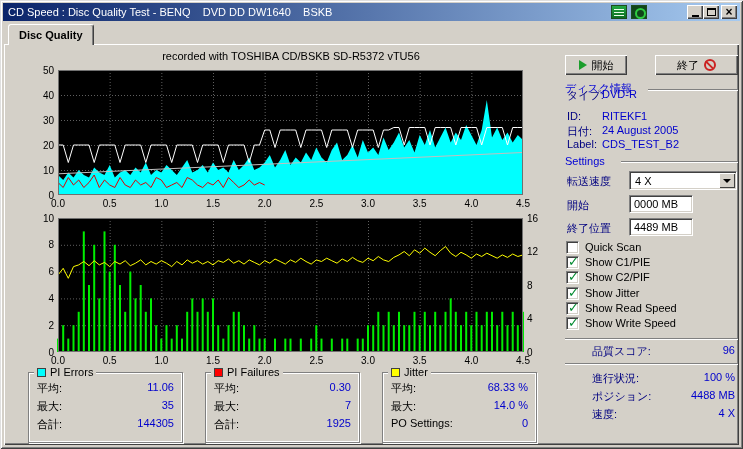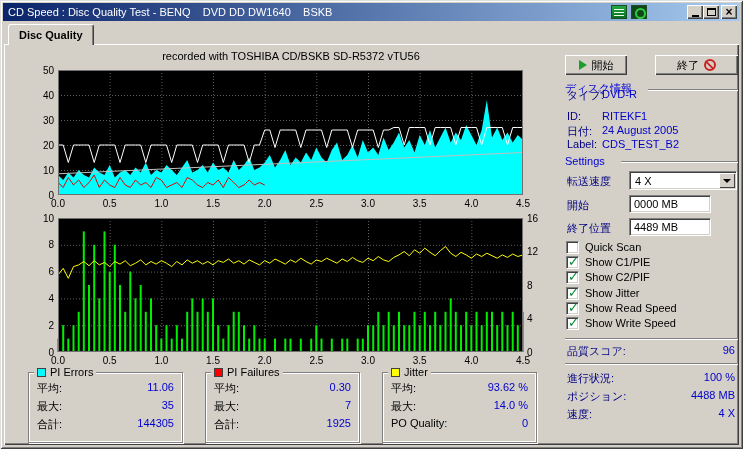--- a/index.html
+++ b/index.html
@@ -46,30 +46,30 @@
   .info-row{position:absolute;left:567px;width:170px;height:13px;}
   .info-row .lbl{color:#000080;}
   .info-row .val{position:absolute;left:35px;color:#0000cc;}
   .set-lbl{position:absolute;left:567px;color:#000080;}
   .combo{position:absolute;left:629px;top:171px;width:108px;height:19px;background:#fff;
     border:1px solid;border-color:#808080 #fff #fff #808080;box-shadow:inset 1px 1px 0 #404040, inset -1px -1px 0 #d4d0c8;}
   .combo-val{position:absolute;left:5px;top:3px;}
   .combo-btn{position:absolute;right:1px;top:1px;bottom:1px;width:16px;background:#d4d0c8;
     box-shadow:inset 1px 1px 0 #fff, inset -1px -1px 0 #404040;display:flex;align-items:center;justify-content:center;}
   .arrow-down{width:0;height:0;border-top:4px solid #000;border-left:4px solid transparent;border-right:4px solid transparent;}
-  .field{position:absolute;width:82px;height:18px;background:#fff;color:#000;font-family:inherit;font-size:11px;padding:0 4px;
+  .field{position:absolute;width:64px;height:18px;background:#fff;color:#000;font-family:inherit;font-size:11px;padding:0 4px;
     border:1px solid;border-color:#808080 #fff #fff #808080;box-shadow:inset 1px 1px 0 #404040, inset -1px -1px 0 #d4d0c8;}
   .check-row{position:absolute;left:566px;height:14px;display:flex;align-items:center;gap:6px;}
   .checkbox{position:relative;width:13px;height:13px;background:#fff;
     border:1px solid;border-color:#808080 #fff #fff #808080;box-shadow:inset 1px 1px 0 #404040, inset -1px -1px 0 #d4d0c8;}
   .checkbox .mark{display:none;position:absolute;left:1px;top:-3px;color:var(--c-check,#008a2e);font-size:13px;font-weight:bold;}
   .checkbox.checked .mark{display:block;}
   .divider{position:absolute;left:565px;width:173px;height:2px;border-top:1px solid #808080;border-bottom:1px solid #fff;}
   .kv-row{position:absolute;left:567px;width:168px;height:13px;}
-  .kv-row .lbl{color:#000080;}
+  .kv-row .lbl{color:#000080;margin-left:25px;}
   .kv-row .val{position:absolute;right:0;color:#0000cc;}
   
   .statbox{position:absolute;top:372px;width:155px;height:71px;border:1px solid #808080;
     box-shadow:inset 1px 1px 0 #fff, inset -1px -1px 0 #fff, 1px 1px 0 #fff;}
   .statbox .legend{position:absolute;top:-7px;left:5px;background:#d4d0c8;padding:0 3px;display:flex;align-items:center;gap:4px;}
   .swatch{width:9px;height:9px;border:1px solid #404040;}
   .srow{position:absolute;left:8px;right:8px;height:14px;}
   .srow .sval{position:absolute;right:0;color:#0000cc;text-align:right;}
 </style>
 </head>
@@ -376,18 +376,18 @@
     <div class="srow" style="top:8px"><span>平均:</span><span class="sval">0.30</span></div>
     <div class="srow" style="top:26px"><span>最大:</span><span class="sval">7</span></div>
     <div class="srow" style="top:44px"><span>合計:</span><span class="sval">1925</span></div>
   </div>
 
   <div class="statbox" style="left:382px">
     <div class="legend">
       <span class="swatch" style="background: rgb(255, 255, 0);"></span>
       <span>Jitter</span>
     </div>
-    <div class="srow" style="top:8px"><span>平均:</span><span class="sval">93.62 %</span></div>
+    <div class="srow" style="top:8px"><span>平均:</span><span class="sval">68.33 %</span></div>
     <div class="srow" style="top:26px"><span>最大:</span><span class="sval">14.0 %</span></div>
-    <div class="srow" style="top:44px"><span>PO Quality:</span><span class="sval">0</span></div>
+    <div class="srow" style="top:44px"><span>PO Settings:</span><span class="sval">0</span></div>
   </div>
 
 </div>
 
 </body></html>

